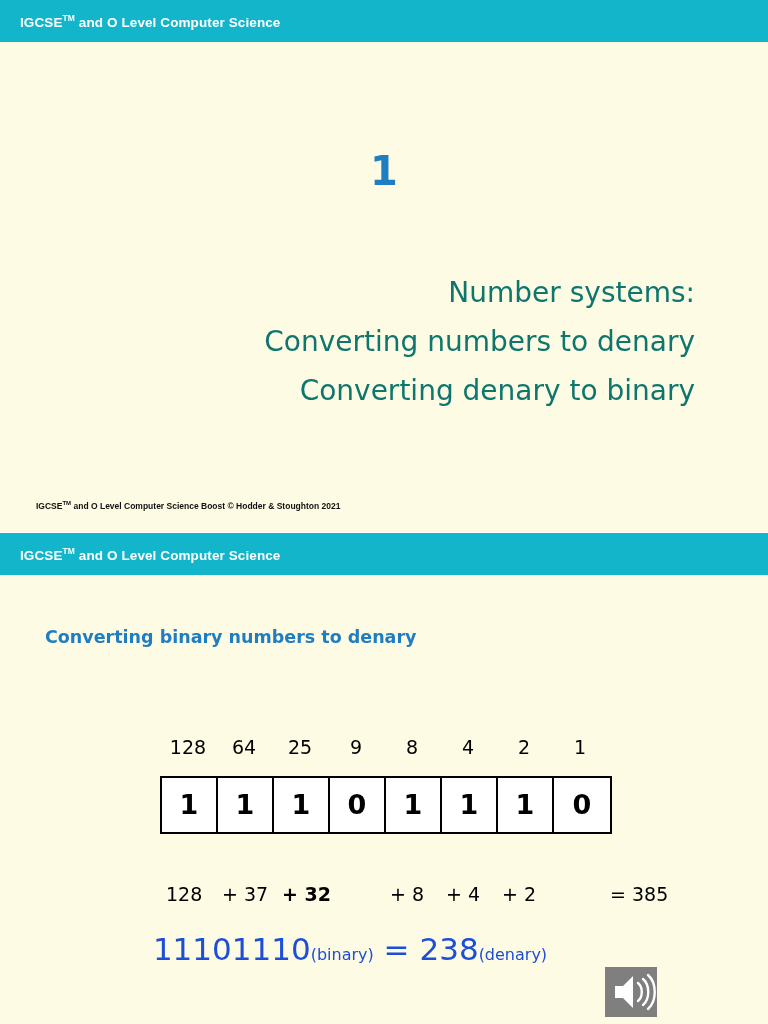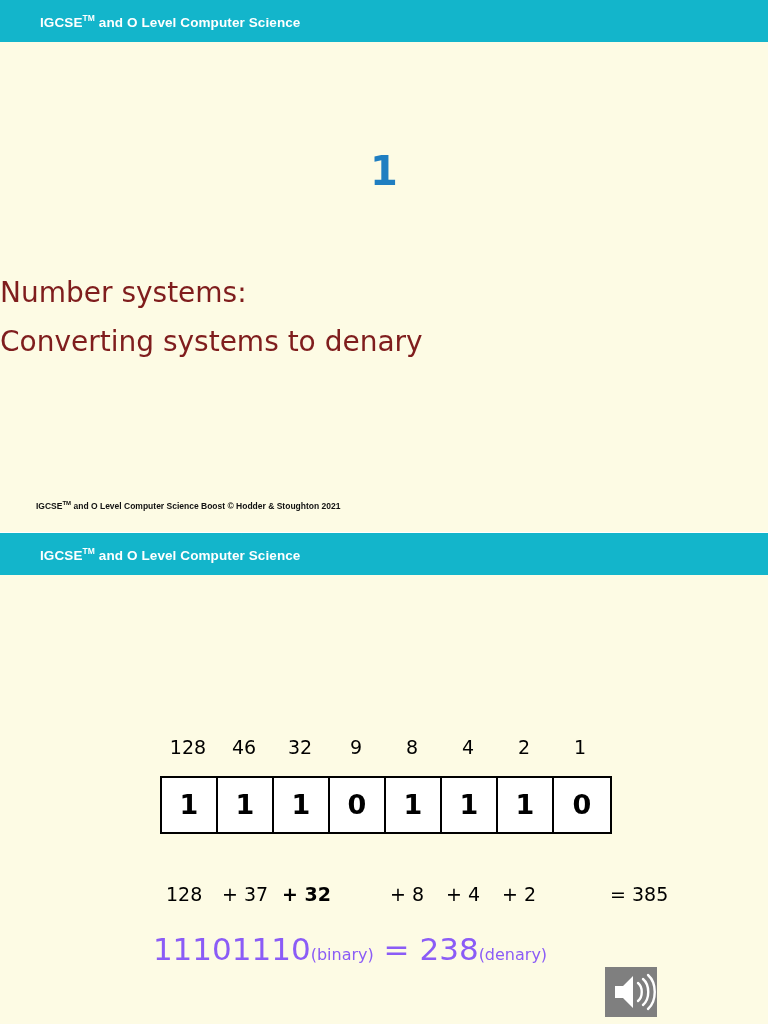--- a/index.html
+++ b/index.html
@@ -27,21 +27,21 @@
     overflow: hidden;
   }
   #slide-1 { height: 532px; }
   #slide-2 { height: 492px; }
 
   .slide-header {
     height: 42px;
     background: #13b5cb;
     display: flex;
     align-items: center;
-    padding-left: 40px;
+    padding-left: 20px;
     box-sizing: border-box;
   }
   .slide-header .hdr-text {
     color: #ffffff;
     font-size: 13.5px;
     font-weight: bold;
     letter-spacing: 0.1px;
   }
   .hdr-text sup {
     font-size: 8.5px;
@@ -57,22 +57,22 @@
     color: #1f7ec1;
     font-size: 40px;
     font-weight: bold;
     font-family: "DejaVu Sans", sans-serif;
   }
   .title-block {
     position: absolute;
     top: 268px;
     left: 0;
     width: 695px;
-    text-align: left;
-    color: #7f1d1d;
+    text-align: right;
+    color: #0f766e;
     font-family: "DejaVu Sans", sans-serif;
   }
   .title-block div {
     font-size: 28px;
     line-height: 49px;
     font-weight: normal;
   }
   .footnote {
     position: absolute;
     left: 36px;
@@ -157,21 +157,21 @@
   .s6 { left: 450px; }
 
   .result-line {
     position: absolute;
     top: 398px;
     left: 0;
     width: 700px;
     text-align: center;
     font-family: "DejaVu Sans", sans-serif;
     font-size: 31px;
-    color: #8b5cf6;
+    color: #1d4ed8;
   }
   .result-line .sub {
     font-size: 16px;
     vertical-align: baseline;
   }
 
   .speaker-icon {
     position: absolute;
     left: 605px;
     top: 434px;
@@ -196,39 +196,41 @@
   <div class="slide" id="slide-1">
 
     <div class="slide-header">
       <div class="hdr-text"><span>IGCSE</span><sup>TM</sup><span> and O Level Computer Science</span></div>
     </div>
 
     <div class="slide-number">1</div>
 
     <div class="title-block">
       <div>Number systems:</div>
-      <div>Converting systems to denary</div>
+      <div>Converting numbers to denary</div>
+      <div>Converting denary to binary</div>
     </div>
 
     <div class="footnote"><span>IGCSE</span><sup>TM</sup><span> and O Level Computer Science Boost © Hodder &amp; Stoughton 2021</span></div>
   </div>
 
   <div class="divider"></div>
 
   <div class="slide" id="slide-2">
 
     <div class="slide-header">
       <div class="hdr-text"><span>IGCSE</span><sup>TM</sup><span> and O Level Computer Science</span></div>
     </div>
 
+    <div class="sub-title">Converting binary numbers to denary</div>
 
     <div class="place-values">
       <div class="pv">128</div>
-      <div class="pv">46</div>
-      <div class="pv">32</div>
+      <div class="pv">64</div>
+      <div class="pv">25</div>
       <div class="pv">9</div>
       <div class="pv">8</div>
       <div class="pv">4</div>
       <div class="pv">2</div>
       <div class="pv">1</div>
     </div>
 
     <div class="bit-row">
       <div class="bit-cell">1</div>
       <div class="bit-cell">1</div>

